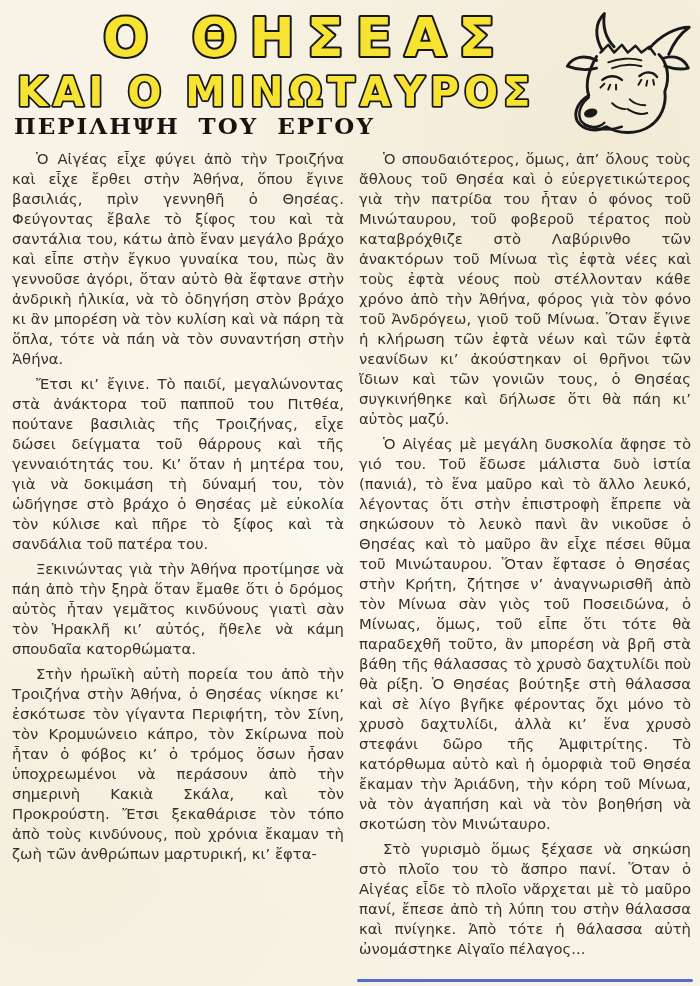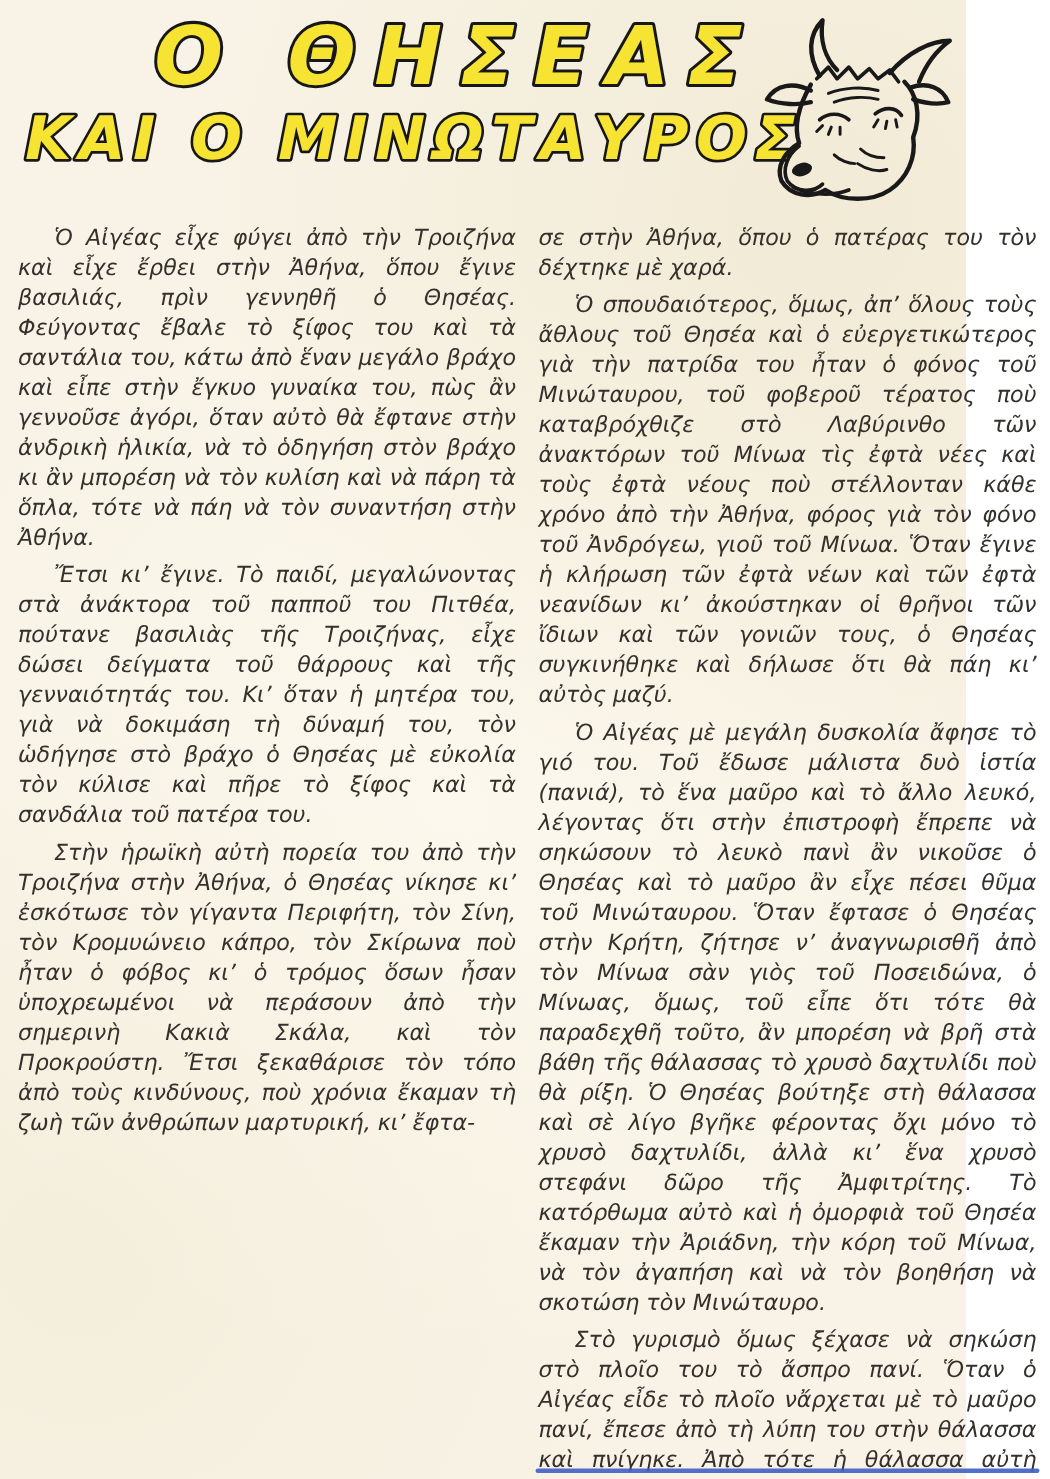--- a/index.html
+++ b/index.html
@@ -1,28 +1,27 @@
 <!DOCTYPE html>
 <html lang="el"><head>
 <meta charset="utf-8">
 <style>
   html, body { margin: 0; padding: 0; }
   body {
     width: 700px; height: 986px; overflow: hidden;
     font-family: "DejaVu Sans", sans-serif;
   }
   .page {
-    position: relative; width: 644px; height: 986px;
+    position: relative; width: 700px; height: 986px;
     background:
       radial-gradient(circle at 85% 15%, rgba(232,220,186,.38), transparent 42%),
       radial-gradient(circle at 8% 85%, rgba(236,226,198,.30), transparent 38%),
       radial-gradient(circle at 45% 55%, rgba(255,253,244,.5), transparent 60%),
       #f8f3e6;
     color: #2e2b28;
-    font-style: italic;
   }
   
   .title-svg { position: absolute; top: 0; left: 0; width: 565px; height: 120px; }
   .title-svg text {
     font-family: "DejaVu Sans", sans-serif;
     font-weight: bold;
     fill: #f7e332;
     stroke: #171717;
     paint-order: stroke fill;
     stroke-linejoin: round;
@@ -83,29 +82,30 @@
         <path d="M64,76 C70,71 78,71 84,76" stroke-width="2.5"></path>
         <path d="M66,80 L62,84 M72,81 L70,86 M78,81 L78,86" stroke-width="2"></path>
         <path d="M102,72 C108,67 116,67 120,73" stroke-width="2.5"></path>
         <path d="M104,76 L101,81 M110,77 L109,82 M116,76 L117,81" stroke-width="2"></path>
         <path d="M92,96 C96,100 102,102 108,102 M90,106 C96,110 104,112 110,110 M74,100 C78,104 84,106 88,106" stroke-width="2"></path>
         <path d="M70,58 C80,54 94,53 104,56 M74,64 C84,60 96,60 104,62" stroke-width="2"></path>
       </g>
     </svg>
   </div>
 
+  <h2 class="heading">ΠΕΡΙΛΗΨΗ ΤΟΥ ΕΡΓΟΥ</h2>
 
   <main class="columns">
     <div class="col">
       <p>Ὁ Αἰγέας εἶχε φύγει ἀπὸ τὴν Τροιζήνα καὶ εἶχε ἔρθει στὴν Ἀθήνα, ὅπου ἔγινε βασιλιάς, πρὶν γεννηθῆ ὁ Θησέας. Φεύγοντας ἔβαλε τὸ ξίφος του καὶ τὰ σαντάλια του, κάτω ἀπὸ ἕναν μεγάλο βράχο καὶ εἶπε στὴν ἔγκυο γυναίκα του, πὼς ἂν γεννοῦσε ἀγόρι, ὅταν αὐτὸ θὰ ἔφτανε στὴν ἀνδρικὴ ἡλικία, νὰ τὸ ὁδηγήση στὸν βράχο κι ἂν μπορέση νὰ τὸν κυλίση καὶ νὰ πάρη τὰ ὅπλα, τότε νὰ πάη νὰ τὸν συναντήση στὴν Ἀθήνα.</p>
       <p>Ἔτσι κι’ ἔγινε. Τὸ παιδί, μεγαλώνοντας στὰ ἀνάκτορα τοῦ παπποῦ του Πιτθέα, πούτανε βασιλιὰς τῆς Τροιζήνας, εἶχε δώσει δείγματα τοῦ θάρρους καὶ τῆς γενναιότητάς του. Κι’ ὅταν ἡ μητέρα του, γιὰ νὰ δοκιμάση τὴ δύναμή του, τὸν ὡδήγησε στὸ βράχο ὁ Θησέας μὲ εὐκολία τὸν κύλισε καὶ πῆρε τὸ ξίφος καὶ τὰ σανδάλια τοῦ πατέρα του.</p>
+      <p>Ξεκινώντας γιὰ τὴν Ἀθήνα προτίμησε νὰ πάη ἀπὸ τὴν ξηρὰ ὅταν ἔμαθε ὅτι ὁ δρόμος αὐτὸς ἦταν γεμᾶτος κινδύνους γιατὶ σὰν τὸν Ἡρακλῆ κι’ αὐτός, ἤθελε νὰ κάμη σπουδαῖα κατορθώματα.</p>
       <p>Στὴν ἡρωϊκὴ αὐτὴ πορεία του ἀπὸ τὴν Τροιζήνα στὴν Ἀθήνα, ὁ Θησέας νίκησε κι’ ἐσκότωσε τὸν γίγαντα Περιφήτη, τὸν Σίνη, τὸν Κρομυώνειο κάπρο, τὸν Σκίρωνα ποὺ ἦταν ὁ φόβος κι’ ὁ τρόμος ὅσων ἦσαν ὑποχρεωμένοι νὰ περάσουν ἀπὸ τὴν σημερινὴ Κακιὰ Σκάλα, καὶ τὸν Προκρούστη. Ἔτσι ξεκαθάρισε τὸν τόπο ἀπὸ τοὺς κινδύνους, ποὺ χρόνια ἔκαμαν τὴ ζωὴ τῶν ἀνθρώπων μαρτυρική, κι’ ἔφτα-</p>
     </div>
     <div class="col">
-      <p class="cont">σε στὴν Ἀθήνα, ὅπου ὁ πατέρας του τὸν δέχτηκε μὲ χαρά.</p>
       <p>Ὁ σπουδαιότερος, ὅμως, ἀπ’ ὅλους τοὺς ἄθλους τοῦ Θησέα καὶ ὁ εὐεργετικώτερος γιὰ τὴν πατρίδα του ἦταν ὁ φόνος τοῦ Μινώταυρου, τοῦ φοβεροῦ τέρατος ποὺ καταβρόχθιζε στὸ Λαβύρινθο τῶν ἀνακτόρων τοῦ Μίνωα τὶς ἐφτὰ νέες καὶ τοὺς ἐφτὰ νέους ποὺ στέλλονταν κάθε χρόνο ἀπὸ τὴν Ἀθήνα, φόρος γιὰ τὸν φόνο τοῦ Ἀνδρόγεω, γιοῦ τοῦ Μίνωα. Ὅταν ἔγινε ἡ κλήρωση τῶν ἐφτὰ νέων καὶ τῶν ἐφτὰ νεανίδων κι’ ἀκούστηκαν οἱ θρῆνοι τῶν ἴδιων καὶ τῶν γονιῶν τους, ὁ Θησέας συγκινήθηκε καὶ δήλωσε ὅτι θὰ πάη κι’ αὐτὸς μαζύ.</p>
       <p>Ὁ Αἰγέας μὲ μεγάλη δυσκολία ἄφησε τὸ γιό του. Τοῦ ἔδωσε μάλιστα δυὸ ἱστία (πανιά), τὸ ἕνα μαῦρο καὶ τὸ ἄλλο λευκό, λέγοντας ὅτι στὴν ἐπιστροφὴ ἔπρεπε νὰ σηκώσουν τὸ λευκὸ πανὶ ἂν νικοῦσε ὁ Θησέας καὶ τὸ μαῦρο ἂν εἶχε πέσει θῦμα τοῦ Μινώταυρου. Ὅταν ἔφτασε ὁ Θησέας στὴν Κρήτη, ζήτησε ν’ ἀναγνωρισθῆ ἀπὸ τὸν Μίνωα σὰν γιὸς τοῦ Ποσειδώνα, ὁ Μίνωας, ὅμως, τοῦ εἶπε ὅτι τότε θὰ παραδεχθῆ τοῦτο, ἂν μπορέση νὰ βρῆ στὰ βάθη τῆς θάλασσας τὸ χρυσὸ δαχτυλίδι ποὺ θὰ ρίξη. Ὁ Θησέας βούτηξε στὴ θάλασσα καὶ σὲ λίγο βγῆκε φέροντας ὄχι μόνο τὸ χρυσὸ δαχτυλίδι, ἀλλὰ κι’ ἕνα χρυσὸ στεφάνι δῶρο τῆς Ἀμφιτρίτης. Τὸ κατόρθωμα αὐτὸ καὶ ἡ ὀμορφιὰ τοῦ Θησέα ἔκαμαν τὴν Ἀριάδνη, τὴν κόρη τοῦ Μίνωα, νὰ τὸν ἀγαπήση καὶ νὰ τὸν βοηθήση νὰ σκοτώση τὸν Μινώταυρο.</p>
       <p>Στὸ γυρισμὸ ὅμως ξέχασε νὰ σηκώση στὸ πλοῖο του τὸ ἄσπρο πανί. Ὅταν ὁ Αἰγέας εἶδε τὸ πλοῖο νἄρχεται μὲ τὸ μαῦρο πανί, ἔπεσε ἀπὸ τὴ λύπη του στὴν θάλασσα καὶ πνίγηκε. Ἀπὸ τότε ἡ θάλασσα αὐτὴ ὠνομάστηκε Αἰγαῖο πέλαγος...</p>
     </div>
   </main>
 
   <div class="accent-line"></div>
 
 </div>
 

